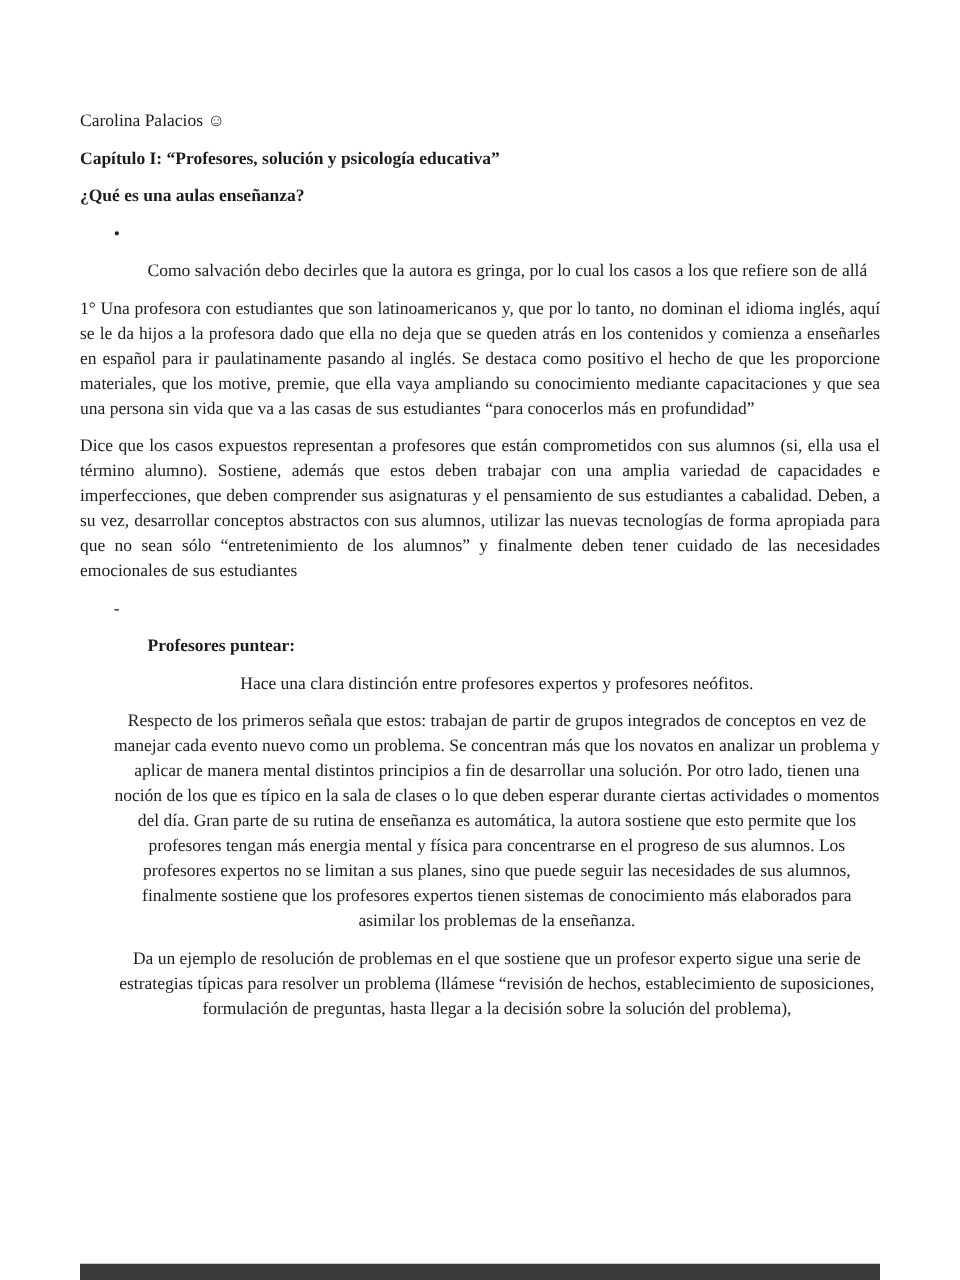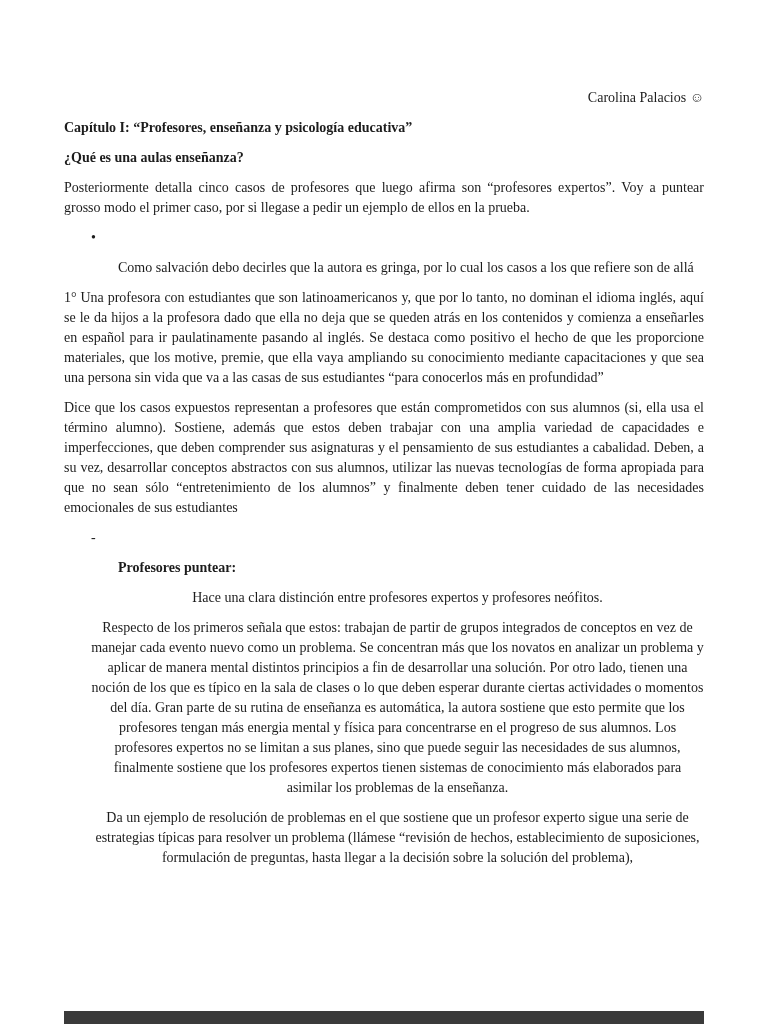--- a/index.html
+++ b/index.html
@@ -26,21 +26,21 @@
     top: 88px;
     left: 64px;
     width: 640px;
     font-size: 14px;
     line-height: 20px;
     -webkit-font-smoothing: antialiased;
   }
   .content p {
     margin: 0 0 10px 0;
   }
-  .right   { text-align: right; }
+  .right   { }
   .bold    { font-weight: bold; }
   .just    { text-align: justify; }
   .indent  { padding-left: 27px; text-align: center; }
   .li {
     display: flex;
     padding-left: 27px;
     margin: 0 0 10px 0;
   }
   .li .marker {
     flex: 0 0 27px;
@@ -62,26 +62,25 @@
 </style>
 </head>
 <body>
 
 <div class="doc-page">
   <div class="content">
 
     <p class="right">Carolina Palacios ☺</p>
 
 
-    <p class="bold">Capítulo I: “Profesores, enseñanza y psicología educativa”</p>
+    <p class="bold">Capítulo I: “Profesores, solución y psicología educativa”</p>
 
     <p class="bold">¿Qué es una aulas enseñanza?</p>
 
 
-    <p class="just">Posteriormente detalla cinco casos de profesores que luego afirma son “profesores expertos”. Voy a puntear grosso modo el primer caso, por si llegase a pedir un ejemplo de ellos en la prueba.</p>
 
     <div class="li">
       <span class="marker">•</span>
       <span class="li-text just">Como salvación debo decirles que la autora es gringa, por lo cual los casos a los que refiere son de allá</span>
     </div>
 
     <p class="just">1° Una profesora con estudiantes que son latinoamericanos y, que por lo tanto, no dominan el idioma inglés, aquí se le da hijos a la profesora dado que ella no deja que se queden atrás en los contenidos y comienza a enseñarles en español para ir paulatinamente pasando al inglés. Se destaca como positivo el hecho de que les proporcione materiales, que los motive, premie, que ella vaya ampliando su conocimiento mediante capacitaciones y que sea una persona sin vida que va a las casas de sus estudiantes “para conocerlos más en profundidad”</p>
 
     <p class="just">Dice que los casos expuestos representan a profesores que están comprometidos con sus alumnos (si, ella usa el término alumno). Sostiene, además que estos deben trabajar con una amplia variedad de capacidades e imperfecciones, que deben comprender sus asignaturas y el pensamiento de sus estudiantes a cabalidad. Deben, a su vez, desarrollar conceptos abstractos con sus alumnos, utilizar las nuevas tecnologías de forma apropiada para que no sean sólo “entretenimiento de los alumnos” y finalmente deben tener cuidado de las necesidades emocionales de sus estudiantes</p>
 

